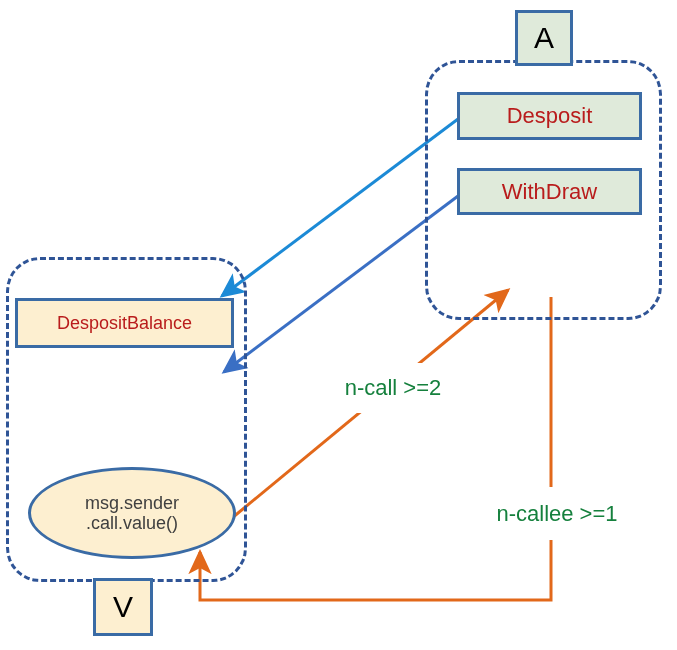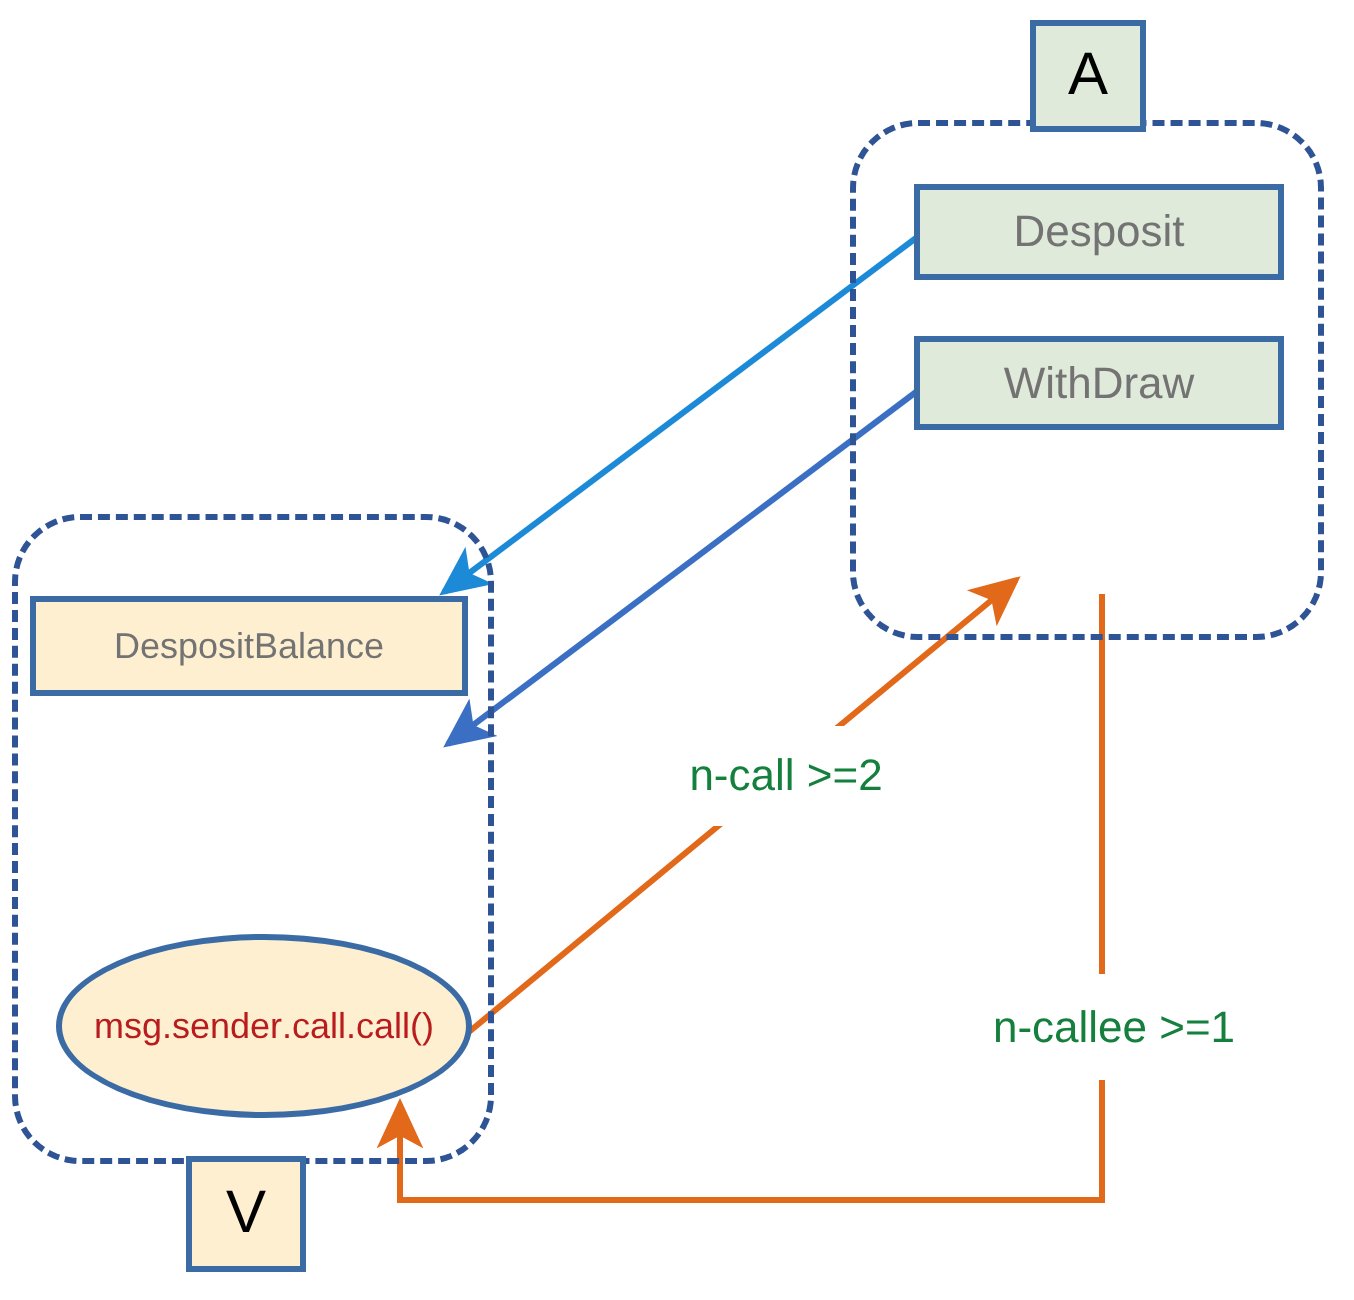--- a/index.html
+++ b/index.html
@@ -38,21 +38,21 @@
 
   
   .node {
     position: absolute;
     box-sizing: border-box;
     border: 3px solid #3a6ba5;
     display: flex;
     align-items: center;
     justify-content: center;
     text-align: center;
-    color: #737373;
+    color: #b91c1c;
     line-height: 1.05;
     white-space: nowrap;
   }
   .node.green { background: #dfeada; }
   .node.cream { background: #fdefd0; }
 
   
   .tag {
     position: absolute;
     box-sizing: border-box;
@@ -67,25 +67,25 @@
   .tag.cream { background: #fdefd0; }
 
   
   .ellipse {
     position: absolute;
     box-sizing: border-box;
     border: 3px solid #3a6ba5;
     border-radius: 50%;
     background: #fdefd0;
     display: flex;
-    flex-direction: row;
+    flex-direction: column;
     align-items: center;
     justify-content: center;
     text-align: center;
-    color: #b91c1c;
+    color: #404040;
     line-height: 1.12;
   }
 
   
   .edge-label {
     position: absolute;
     box-sizing: border-box;
     background: #ffffff;
     display: flex;
     align-items: center;
@@ -144,21 +144,21 @@
     <span>V</span>
   </div>
 
   <div class="node cream t21" style="left:15px; top:298px; width:219px; height:50px;">
     <span>DespositBalance</span>
   </div>
 
 
   <div class="ellipse t21" style="left:28px; top:467px; width:208px; height:92px;">
     <span>msg.sender</span>
-    <span>.call.call()</span>
+    <span>.call.value()</span>
   </div>
 
   <div class="edge-label t22" style="left:309px; top:363px; width:168px; height:50px;">
     <span>n-call &gt;=2</span>
   </div>
 
   <div class="edge-label t22" style="left:459px; top:487px; width:196px; height:53px;">
     <span>n-callee &gt;=1</span>
   </div>
 

